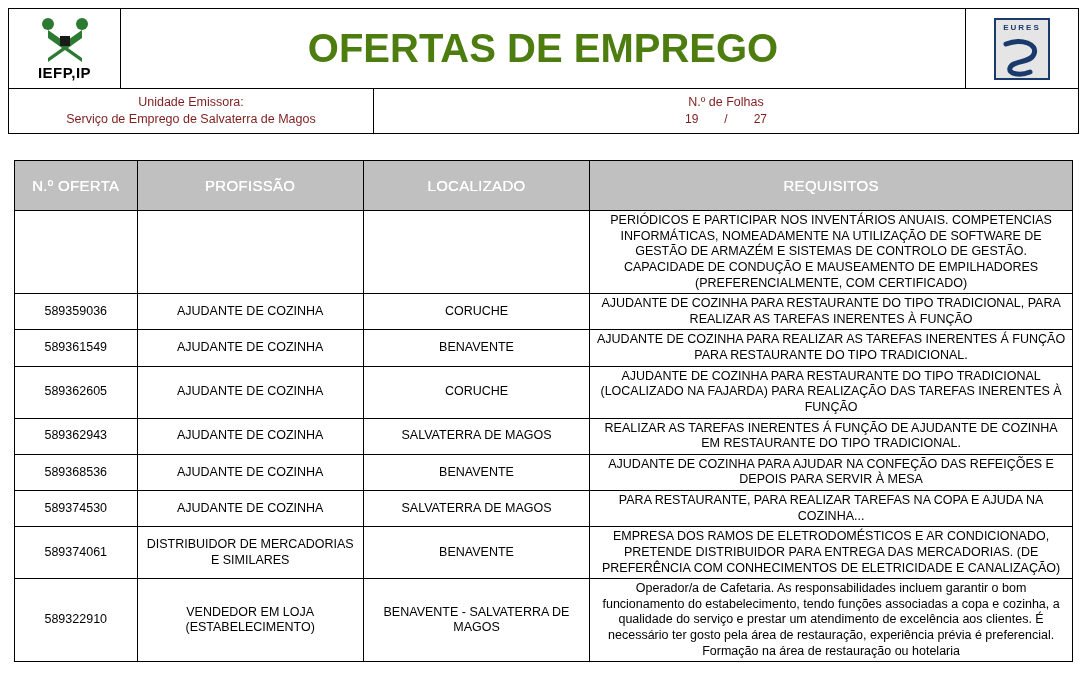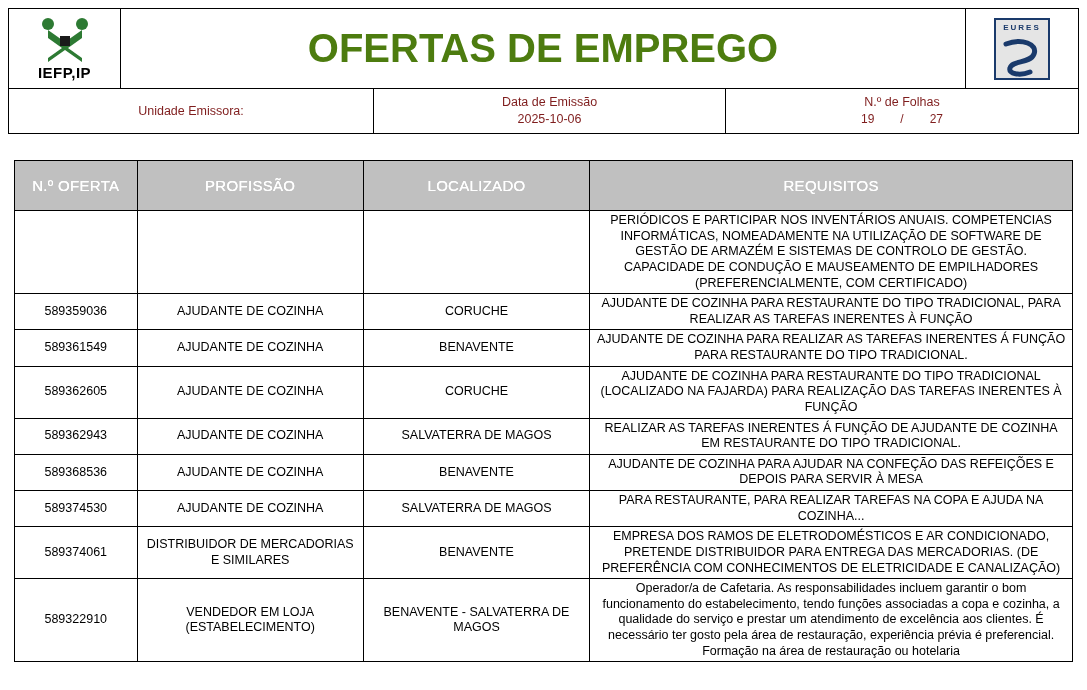--- a/index.html
+++ b/index.html
@@ -193,24 +193,21 @@
           <svg class="eures-swoosh" width="44" height="44" viewBox="0 0 44 44">
             <path d="M6 10 C22 4, 38 10, 34 20 C30 30, 12 26, 10 34 C8 40, 20 42, 30 38" stroke="#1a3a6b" stroke-width="5" fill="none" stroke-linecap="round"></path>
           </svg>
         </div>
       </div>
     </div>
 
     <div class="header-bottom">
       <div class="hb-cell c1">
         <div>Unidade Emissora:</div>
-      </div>
-      <div class="hb-cell c2">
-        <div>Data de Emissão</div>
-        <div>2025-10-06</div>
+        <div>Serviço de Emprego de Salvaterra de Magos</div>
       </div>
       <div class="hb-cell c3">
         <div>N.º de Folhas</div>
         <div class="folhas-row">
           <span>19</span>
           <span>/</span>
           <span>27</span>
         </div>
       </div>
     </div>

